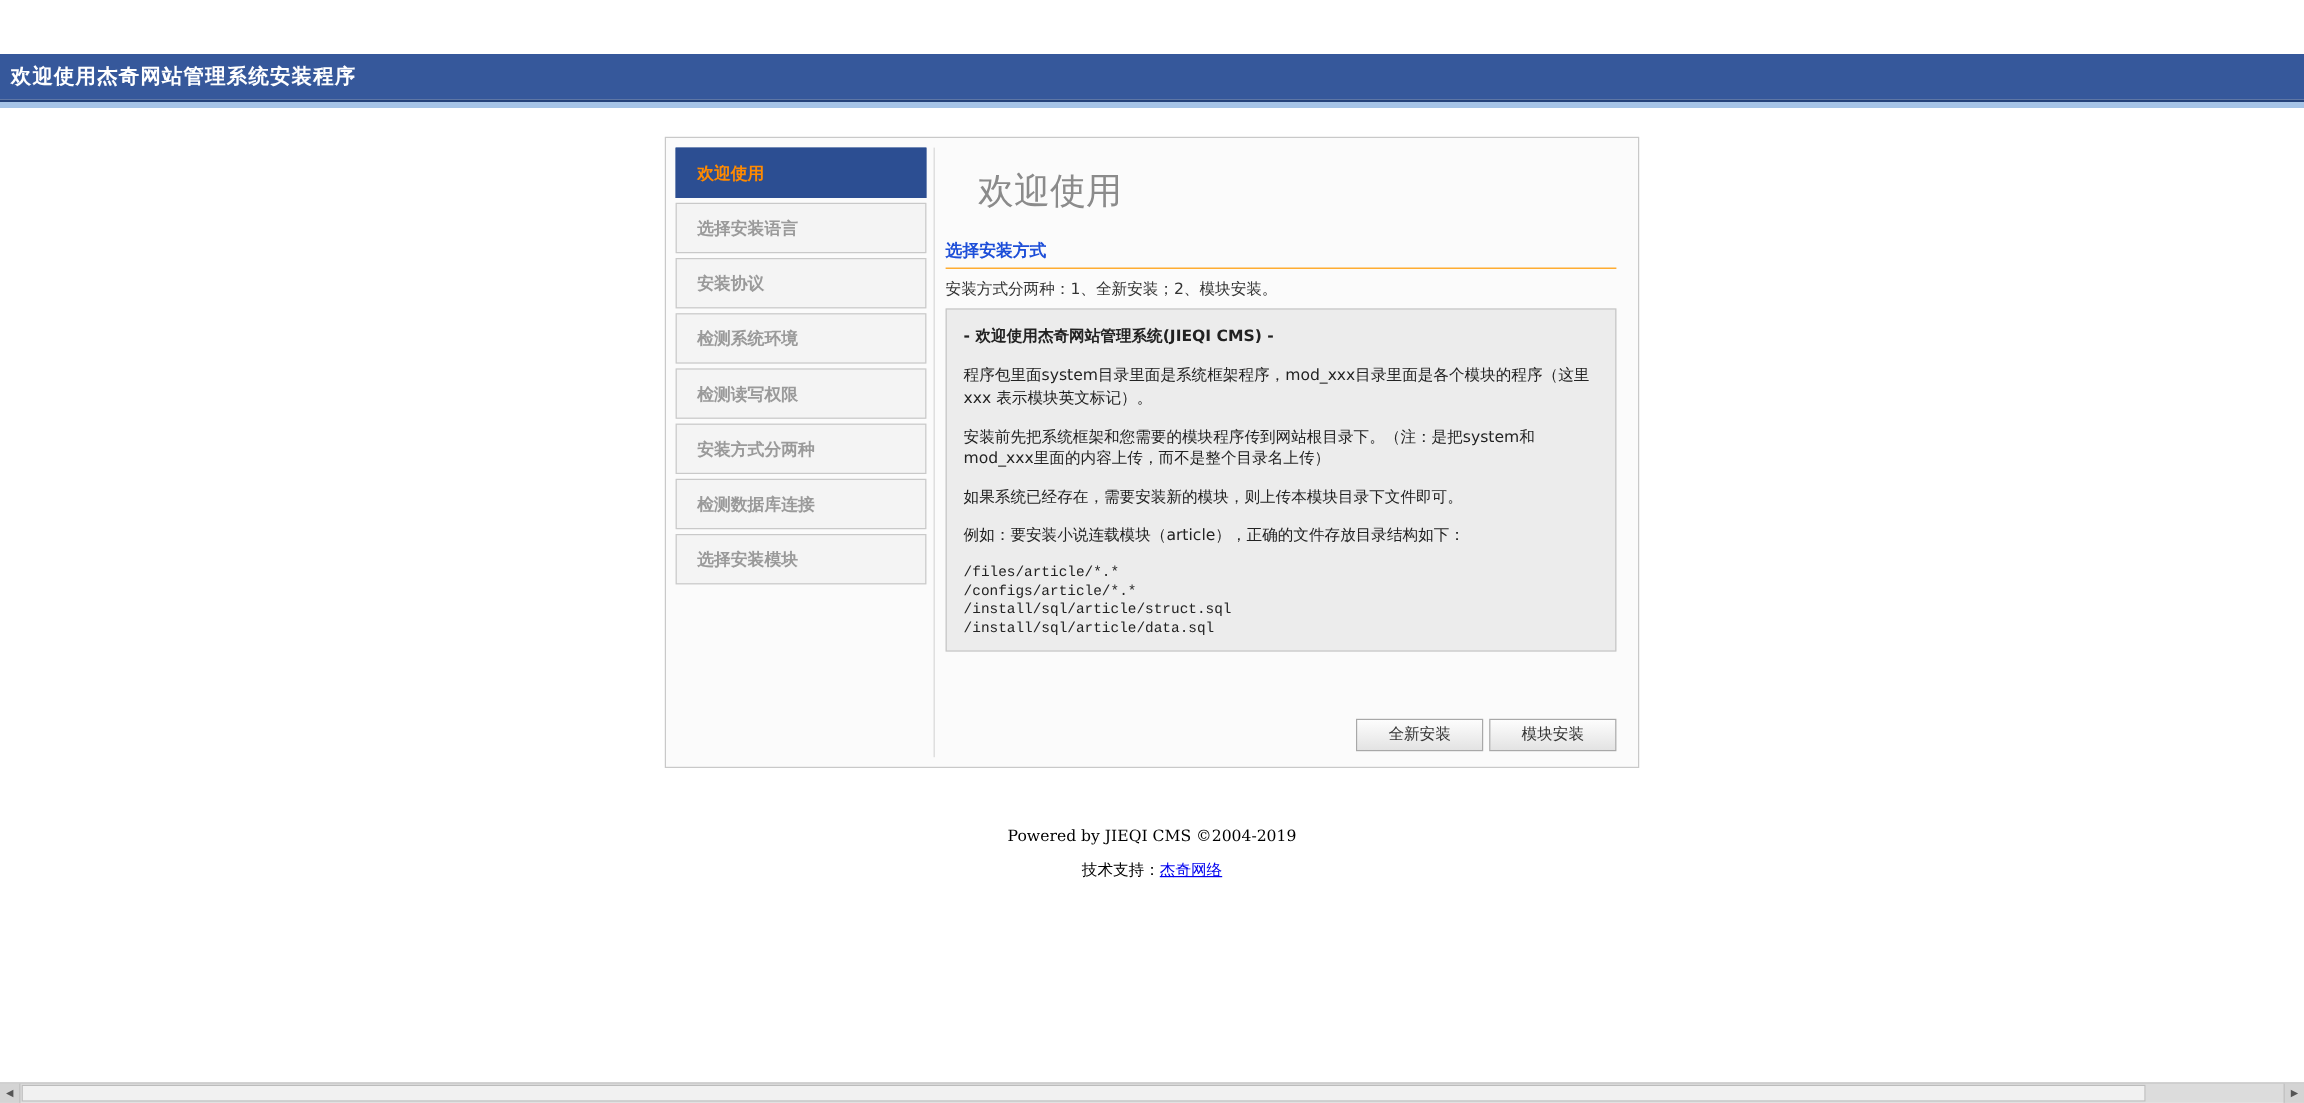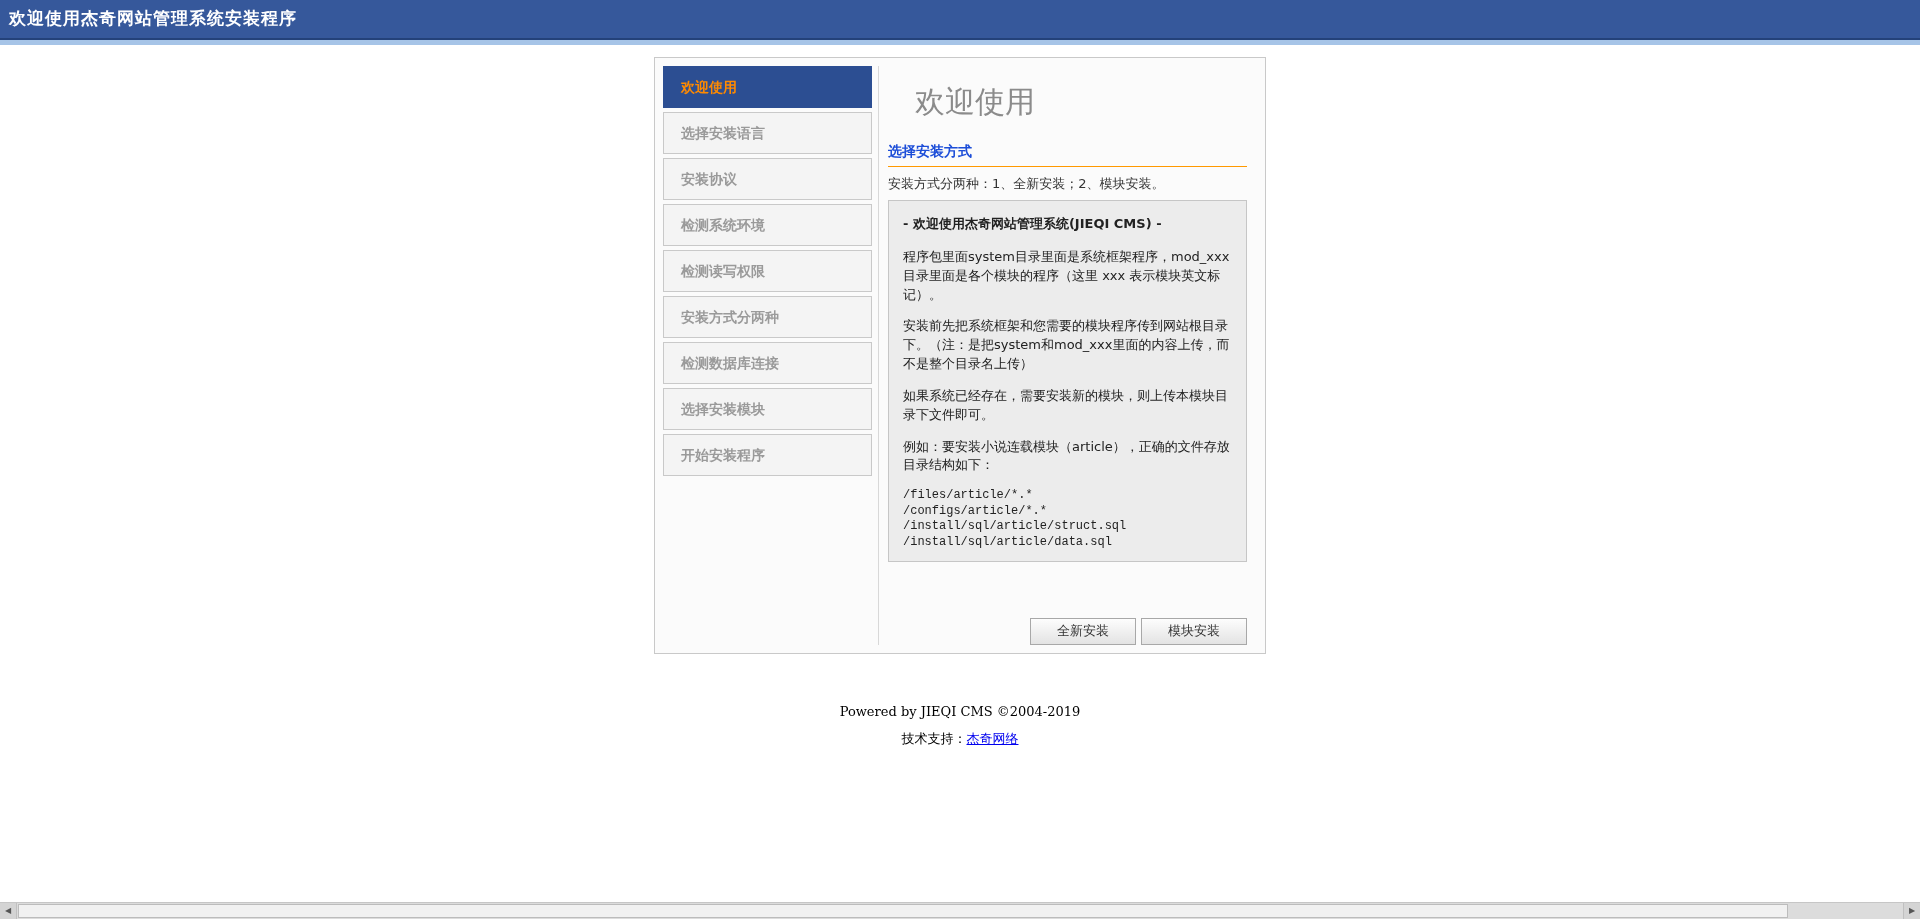--- a/index.html
+++ b/index.html
@@ -14,28 +14,29 @@
   }
 
   
   .top-bar {
     background: #36589B;
     color: #ffffff;
     font-size: 17px;
     font-weight: bold;
     padding: 7px 9px 8px;
     letter-spacing: 1px;
+    margin-top: 45px;
   }
   .top-bar-line { height: 2px; background: #24427A; }
   .top-bar-strip { height: 5px; background: #A6C4E7; }
 
   
   .wizard-box {
-    width: 612px;
-    margin: 12px auto 0;
+    width: 812px;
+    margin: 24px auto 0;
     border: 1px solid #c9c9c9;
     background: #fbfbfb;
     padding: 8px;
     display: flex;
     align-items: stretch;
     min-height: 526px;
   }
 
   
   .steps-col {
@@ -173,21 +174,20 @@
 
   <div class="steps-col">
     <div class="step active">欢迎使用</div>
     <div class="step">选择安装语言</div>
     <div class="step">安装协议</div>
     <div class="step">检测系统环境</div>
     <div class="step">检测读写权限</div>
     <div class="step">安装方式分两种</div>
     <div class="step">检测数据库连接</div>
     <div class="step">选择安装模块</div>
-    <div class="step">开始安装程序</div>
   </div>
 
   <div class="content-col">
     <h1 class="page-title">欢迎使用</h1>
 
     <div class="section-title">选择安装方式</div>
 
     <div class="intro-line">安装方式分两种：1、全新安装；2、模块安装。</div>
 
     <div class="info-box">

